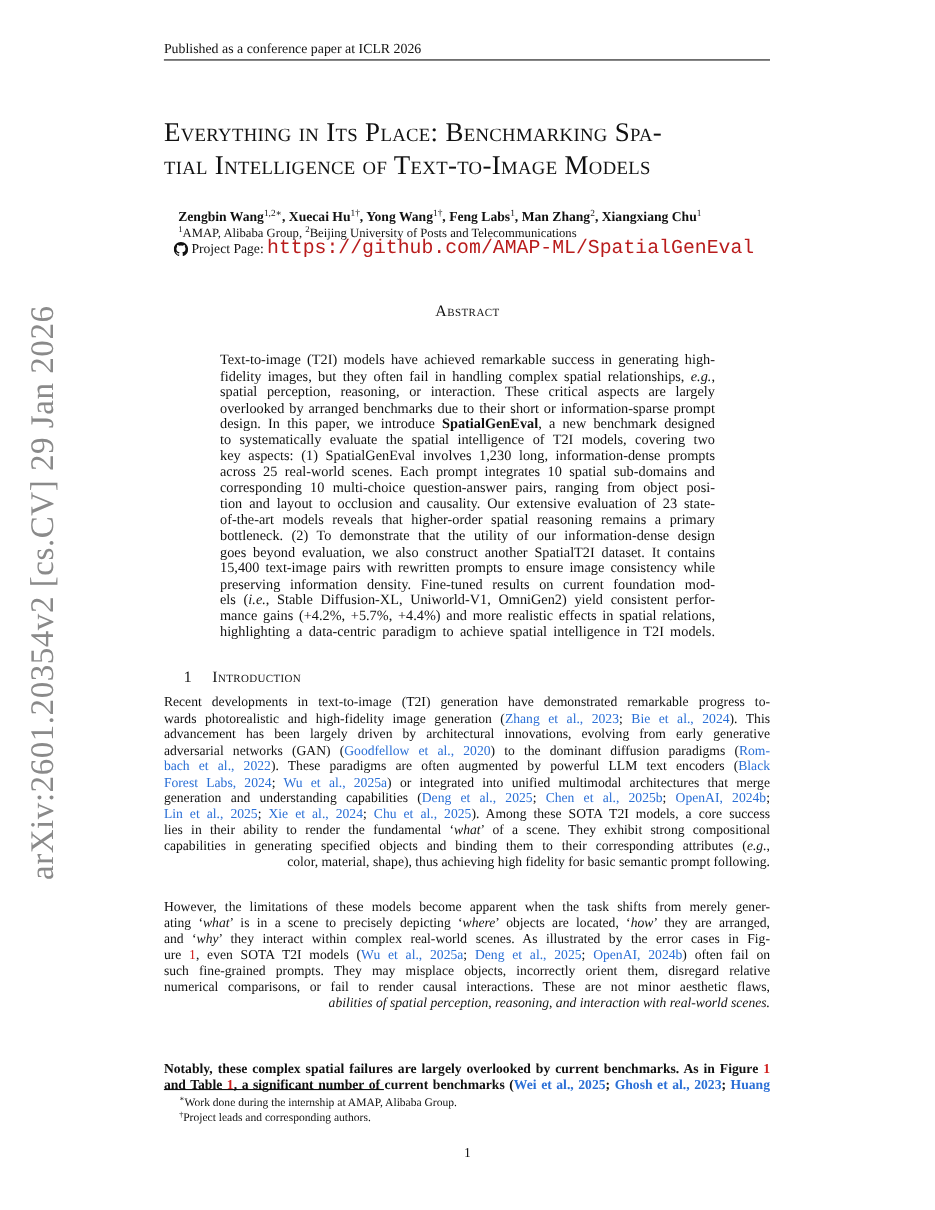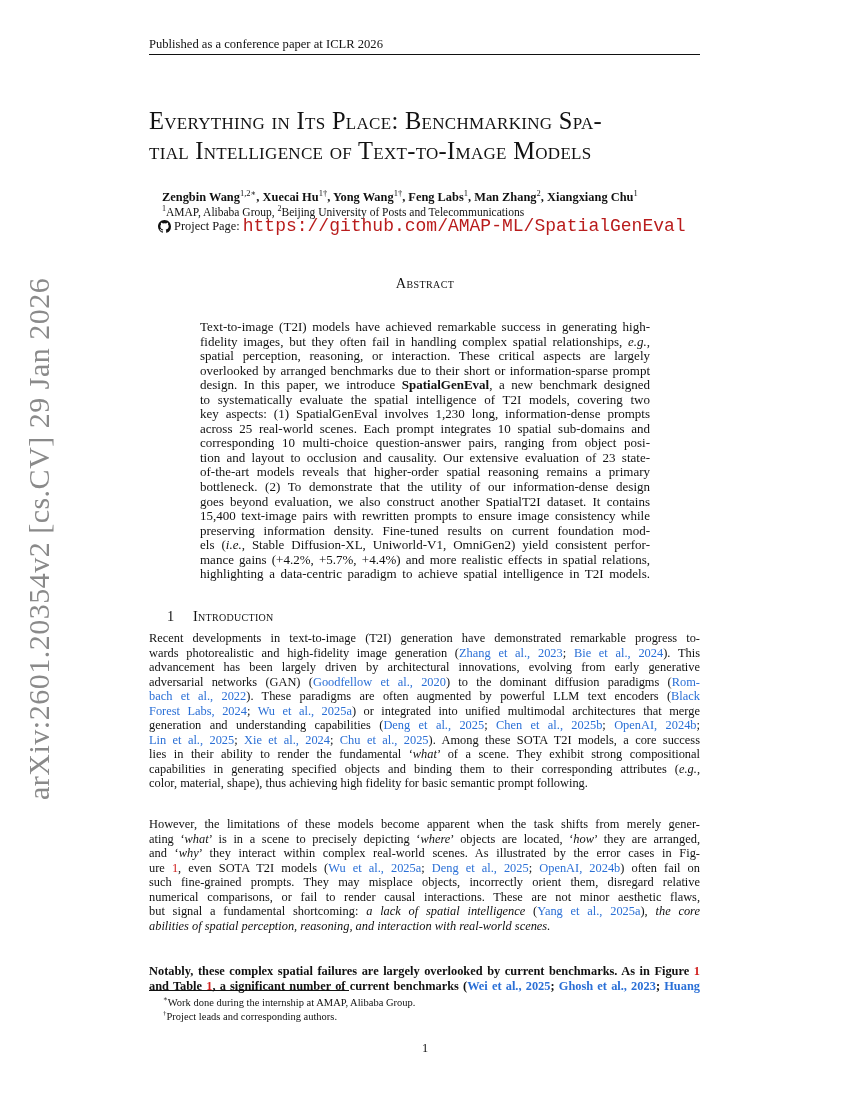--- a/index.html
+++ b/index.html
@@ -31,21 +31,21 @@
   .fn-rule { left:149px; top:990px; width:200px; height:1px; background:#111; }
   .fn { left:163px; font-size:10.5px; line-height:13px; white-space:nowrap; }
   .fn1 { top:993px; }
   .fn2 { top:1007px; }
   .fn sup { font-size:7px; }
   .pagenum { left:0; width:850px; top:1041px; text-align:center; font-size:12.4px; }
   .arxiv { left:-208px; top:530px; width:500px; height:40px; transform:rotate(-90deg); transform-origin:center;
            font-family:"Liberation Serif","DejaVu Serif",serif; font-size:30px; color:#8a8a8a; text-align:center;
            white-space:nowrap; letter-spacing:0.5px; }
   .j { display:block; text-align:justify; text-align-last:justify; }
-  .l { display:block; text-align:left; }
+  .l { display:block; text-align:right; }
 </style>
 </head>
 <body>
 
 <div class="abs header">Published as a conference paper at ICLR 2026</div>
 <div class="abs header-rule"></div>
 
 <div class="abs arxiv">arXiv:2601.20354v2  [cs.CV]  29 Jan 2026</div>
 
 <div class="abs title">
@@ -116,21 +116,20 @@
   <span class="l">color, material, shape), thus achieving high fidelity for basic semantic prompt following.</span>
 </div>
 
 <div class="abs body p2">
   <span class="j">However, the limitations of these models become apparent when the task shifts from merely gener-</span>
   <span class="j">ating ‘<i>what</i>’ is in a scene to precisely depicting ‘<i>where</i>’ objects are located, ‘<i>how</i>’ they are arranged,</span>
   <span class="j">and ‘<i>why</i>’ they interact within complex real-world scenes. As illustrated by the error cases in Fig-</span>
   <span class="j">ure <span class="ref">1</span>, even SOTA T2I models (<span class="cite">Wu et al., 2025a</span>; <span class="cite">Deng et al., 2025</span>; <span class="cite">OpenAI, 2024b</span>) often fail on</span>
   <span class="j">such fine-grained prompts. They may misplace objects, incorrectly orient them, disregard relative</span>
   <span class="j">numerical comparisons, or fail to render causal interactions. These are not minor aesthetic flaws,</span>
-  <span class="j">but signal a fundamental shortcoming: <i>a lack of spatial intelligence</i> (<span class="cite">Yang et al., 2025a</span>), <i>the core</i></span>
   <span class="l" style="font-style:italic;">abilities of spatial perception, reasoning, and interaction with real-world scenes.</span>
 </div>
 
 <div class="abs body p3">
   <span class="j">Notably, these complex spatial failures are largely overlooked by current benchmarks. As in Figure <span class="ref">1</span></span>
   <span class="j">and Table <span class="ref">1</span>, a significant number of current benchmarks (<span class="cite">Wei et al., 2025</span>; <span class="cite">Ghosh et al., 2023</span>; <span class="cite">Huang</span></span>
 </div>
 
 <div class="abs fn-rule"></div>
 <div class="abs fn fn1">

